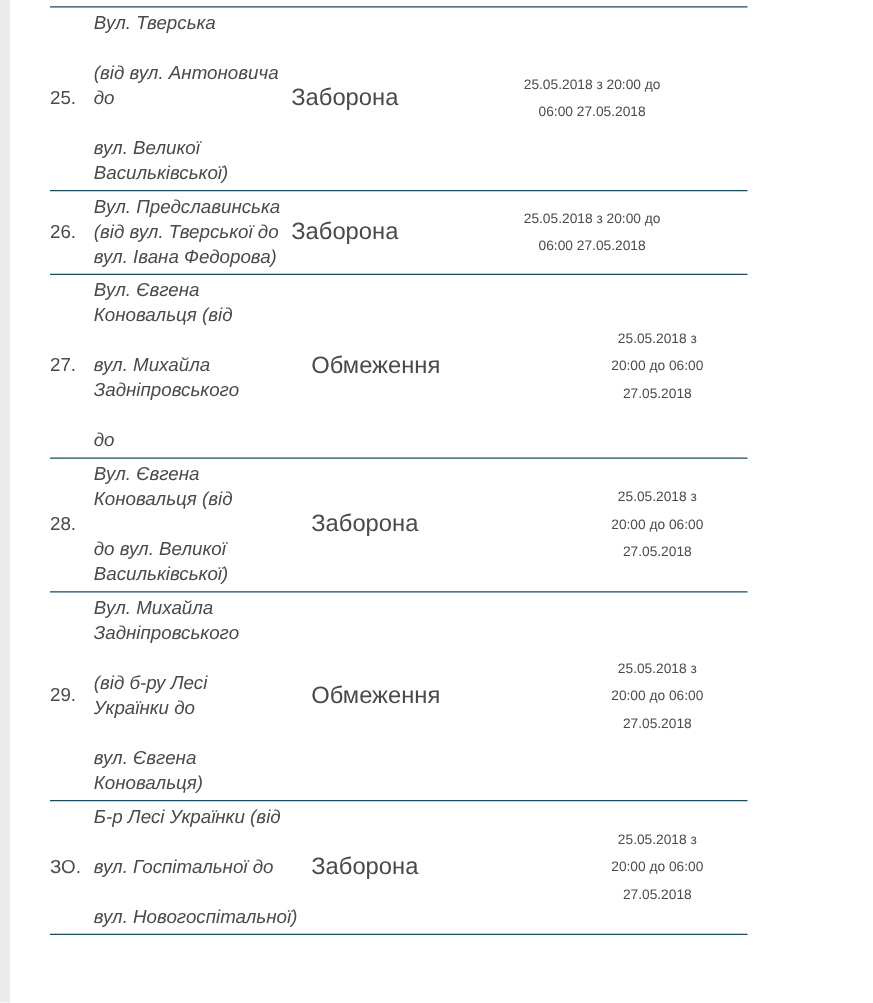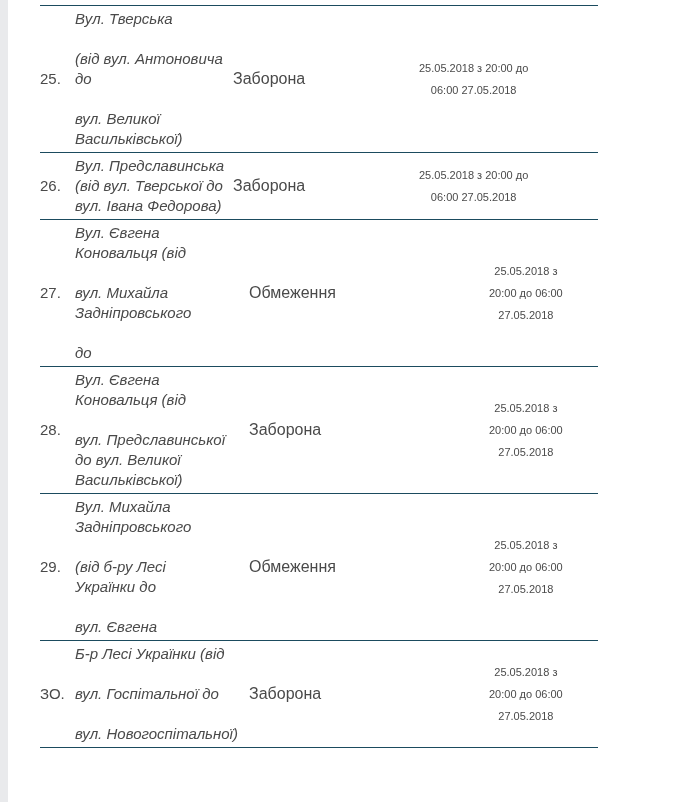--- a/index.html
+++ b/index.html
@@ -42,21 +42,21 @@
     font-style: italic;
   }
   .cell-street .line {
     line-height: 20px;
     min-height: 20px;
     white-space: nowrap;
   }
   .cell-type {
     flex: none;
     width: 186px;
-    font-size: 16px;
+    font-size: 19px;
     line-height: 20px;
   }
   .row.date-far .cell-type { width: 240px; margin-left: 16px; }
   .cell-date {
     flex: none;
     font-size: 11px;
     text-align: center;
   }
   .cell-date .line {
     line-height: 22px;
@@ -118,41 +118,41 @@
           <div class="line">20:00 до 06:00</div>
           <div class="line">27.05.2018</div>
         </div>
   </div>
       <div class="row date-far">
     <div class="cell-num">28.</div>
     <div class="cell-street">
           <div class="line">Вул. Євгена</div>
           <div class="line">Коновальця (від</div>
           <div class="line"></div>
-          <div class="line">вул. Предславинської</div>
           <div class="line">до вул. Великої</div>
           <div class="line">Васильківської)</div>
         </div>
     <div class="cell-type">Заборона</div>
     <div class="cell-date">
           <div class="line">25.05.2018 з</div>
           <div class="line">20:00 до 06:00</div>
           <div class="line">27.05.2018</div>
         </div>
   </div>
       <div class="row date-far">
     <div class="cell-num">29.</div>
     <div class="cell-street">
           <div class="line">Вул. Михайла</div>
           <div class="line">Задніпровського</div>
           <div class="line"></div>
           <div class="line">(від б-ру Лесі</div>
           <div class="line">Українки до</div>
           <div class="line"></div>
           <div class="line">вул. Євгена</div>
+          <div class="line">Коновальця)</div>
         </div>
     <div class="cell-type">Обмеження</div>
     <div class="cell-date">
           <div class="line">25.05.2018 з</div>
           <div class="line">20:00 до 06:00</div>
           <div class="line">27.05.2018</div>
         </div>
   </div>
       <div class="row date-far">
     <div class="cell-num">ЗО.</div>

